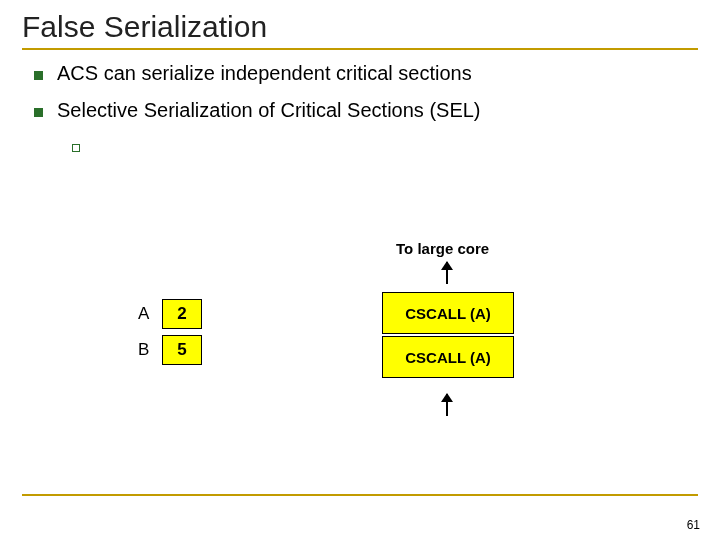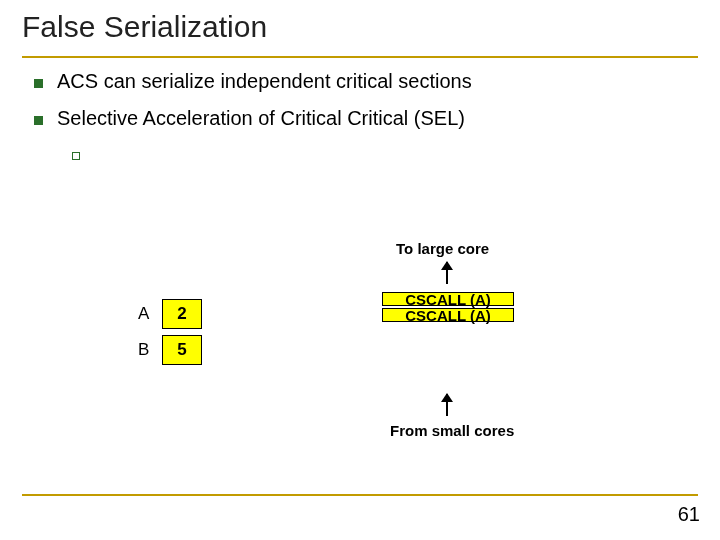--- a/index.html
+++ b/index.html
@@ -1,18 +1,18 @@
 <!DOCTYPE html>
 <html><head>
   <meta charset="utf-8">
   <style>
     * { margin: 0; padding: 0; box-sizing: border-box; }
     html, body { width: 720px; height: 540px; background: #fff; font-family: Verdana, Arial, sans-serif; color: #000; }
     .slide { width: 720px; height: 540px; position: relative; padding: 10px 22px 0 22px; }
-    .title { font-size: 30px; font-weight: 400; color: #222; margin-bottom: 12px; }
+    .title { font-size: 30px; font-weight: 400; color: #222; margin-bottom: 4px; }
     .hr-top, .hr-bot { border: none; border-top: 2px solid #c29b00; }
     .hr-top { margin-bottom: 12px; }
     .hr-bot { position: absolute; left: 22px; right: 22px; bottom: 44px; }
     .bullets { margin-top: 0; text-align: right; }
     .b1 { display: flex; align-items: flex-start; margin: 6px 0 14px 12px; font-size: 20px; }
     .sq { width: 9px; height: 9px; background: #2a6f2a; margin-top: 9px; margin-right: 14px; flex: 0 0 auto; }
     .b2 { display: flex; align-items: flex-start; margin: 6px 0 0 50px; font-size: 19px; }
     .sq-sm { width: 8px; height: 8px; border: 1px solid #2a6f2a; margin-top: 8px; margin-right: 12px; flex: 0 0 auto; }
 
     .diagram { position: absolute; left: 12px; top: 240px; width: 720px; height: 260px; }
@@ -20,47 +20,47 @@
     .arrow-up { position: absolute; left: 434px; top: 22px; width: 2px; height: 22px; background: #000; }
     .arrow-up::before { content: ""; position: absolute; top: -1px; left: -5px; border-left: 6px solid transparent; border-right: 6px solid transparent; border-bottom: 9px solid #000; }
 
     .counters { position: absolute; left: 126px; top: 58px; }
     .row { display: flex; align-items: center; height: 32px; }
     .lbl { width: 24px; font-size: 17px; }
     .cell { width: 40px; height: 30px; border: 1.5px solid #000; background: #ffff00; display: flex; align-items: center; justify-content: center; font-weight: bold; font-size: 17px; }
     .row + .row { margin-top: 4px; }
 
     .buffer { position: absolute; left: 370px; top: 52px; }
-    .buf-cell { width: 132px; height: 14px; border: 1.5px solid #000; background: #ffff00; display: flex; align-items: center; justify-content: center; font-weight: bold; font-size: 15px; }
+    .buf-cell { width: 132px; height: 42px; border: 1.5px solid #000; background: #ffff00; display: flex; align-items: center; justify-content: center; font-weight: bold; font-size: 15px; }
     .buf-cell + .buf-cell { margin-top: 2px; }
 
     .csrb-label { position: absolute; left: 526px; top: 54px; font-size: 15px; font-weight: bold; line-height: 1.35; }
 
     .arrow-up2 { position: absolute; left: 434px; top: 154px; width: 2px; height: 22px; background: #000; }
     .arrow-up2::before { content: ""; position: absolute; top: -1px; left: -5px; border-left: 6px solid transparent; border-right: 6px solid transparent; border-bottom: 9px solid #000; }
     .from-small { position: absolute; left: 378px; top: 182px; font-size: 15px; font-weight: bold; }
 
-    .pagenum { position: absolute; right: 20px; bottom: 14px; font-size: 20px; }
+    .pagenum { position: absolute; right: 20px; bottom: 8px; font-size: 12px; }
   </style>
 </head>
 <body>
 
 <div class="slide">
 
   <div class="title">False Serialization</div>
   <hr class="hr-top">
 
   <div class="bullets">
     <div class="b1">
       <span class="sq"></span>
       <span>ACS can serialize independent critical sections</span>
     </div>
     <div class="b1">
       <span class="sq"></span>
-      <span>Selective Acceleration of Critical Critical (SEL)</span>
+      <span>Selective Serialization of Critical Sections (SEL)</span>
     </div>
     <div class="b2">
       <span class="sq-sm"></span>
     </div>
   </div>
 
   <div class="diagram">
     <div class="to-large">To large core</div>
     <div class="arrow-up"></div>
 
@@ -75,18 +75,17 @@
       </div>
     </div>
 
     <div class="buffer">
       <div class="buf-cell">CSCALL (A)</div>
       <div class="buf-cell">CSCALL (A)</div>
     </div>
 
 
     <div class="arrow-up2"></div>
-    <div class="from-small">From small cores</div>
   </div>
 
   <hr class="hr-bot">
   <div class="pagenum">61</div>
 </div>
 
 </body></html>

